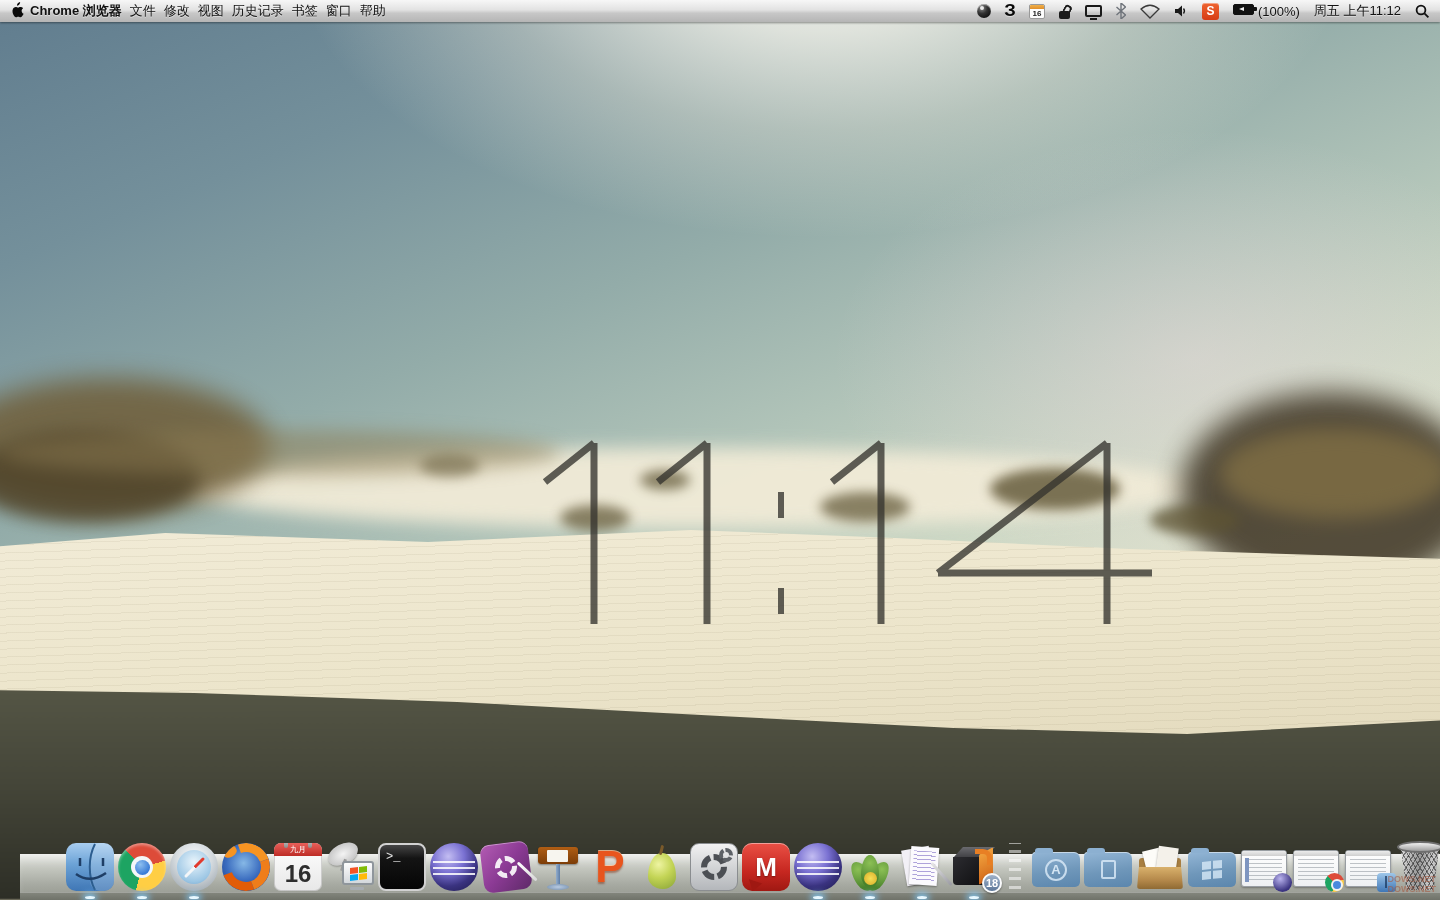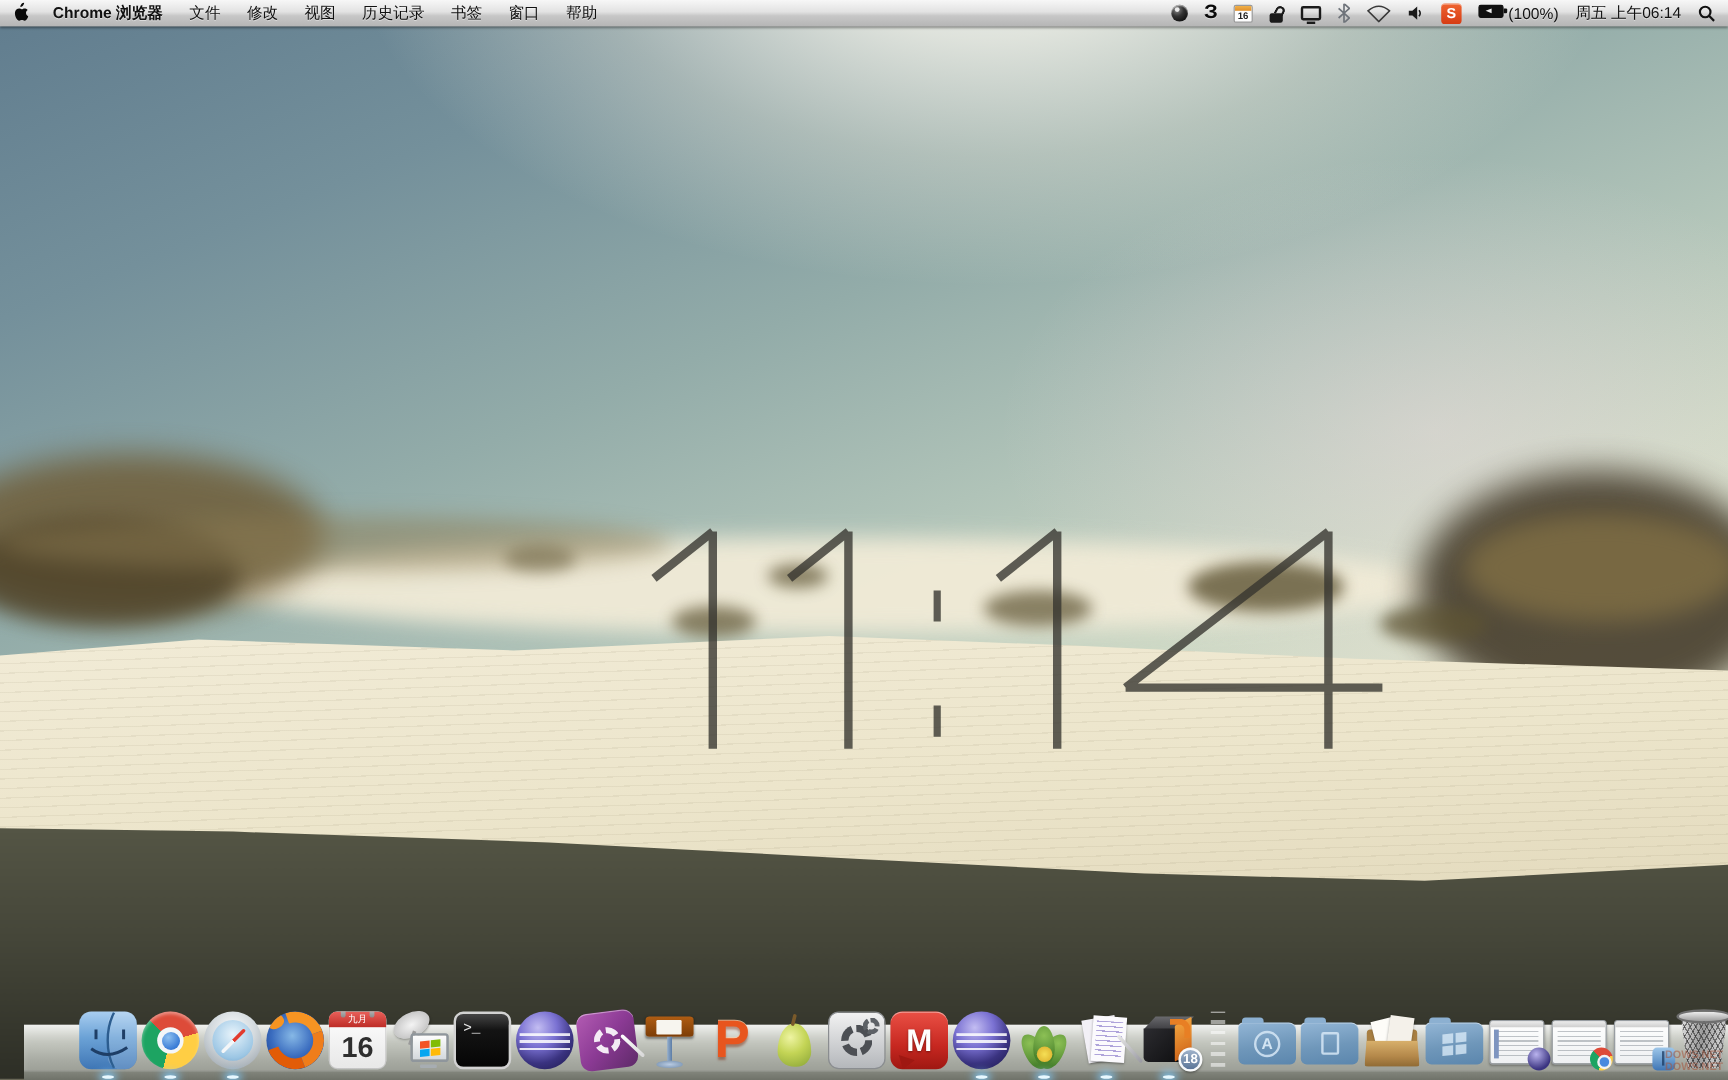--- a/index.html
+++ b/index.html
@@ -46,21 +46,21 @@
   .wp-date { position:absolute; left:63px; top:500px; font-size:45px; font-weight:300;
     letter-spacing:0px; color:rgba(255,255,255,.88); }
   .wp-clock-svg { position:absolute; inset:0; pointer-events:none; }
 
   
   .menubar { position:absolute; left:0; top:0; right:0; height:22px; z-index:50;
     background:linear-gradient(#f7f7f7 0%, #e2e2e2 45%, #c7c7c7 60%, #b5b5b5 100%);
     box-shadow:0 1px 2px rgba(0,0,0,.4);
     display:flex; align-items:center; padding:0 10px; font-size:13px; color:#111;
     text-shadow:0 1px 0 rgba(255,255,255,.45); }
-  .mb-left { display:flex; align-items:flex-start; gap:22px; }
+  .mb-left { display:flex; align-items:flex-start; gap:8px; }
   .apple { display:flex; align-items:center; margin-right:-2px; }
   .mb-app { font-weight:bold; }
   .mb-item { white-space:nowrap; }
   .mb-right { margin-left:auto; display:flex; align-items:center; gap:14px; }
   .sicon { display:flex; align-items:center; justify-content:center; height:18px; }
   .orb { width:14px; height:14px; border-radius:50%;
     background:radial-gradient(circle at 35% 30%, #8a8a8a 0%, #333 40%, #0a0a0a 85%);
     box-shadow:inset 0 1px 1px rgba(255,255,255,.6); position:relative; }
   .orb::after { content:""; position:absolute; left:3px; top:2px; width:4px; height:4px;
     border-radius:50%; background:rgba(255,255,255,.85); }
@@ -387,21 +387,21 @@
         <svg width="14" height="14" viewBox="0 0 14 14" fill="#1a1a1a">
           <path d="M1 5 H4 L8 1.5 V12.5 L4 9 H1 Z"></path>
             <path d="M9.5 4.5 Q11.5 7 9.5 9.5" stroke="#1a1a1a" stroke-width="1.3" fill="none"></path>
         </svg>
       </span>
       <span class="sicon sogou">S</span>
       <span class="batt">
         <span class="shell"></span>
         <span>(100%)</span>
       </span>
-      <span class="mb-clock">周五 上午06:14</span>
+      <span class="mb-clock">周五 上午11:12</span>
       <span class="sicon">
         <svg width="15" height="15" viewBox="0 0 15 15" fill="none" stroke="#111" stroke-width="1.8">
           <circle cx="6" cy="6" r="4.4"></circle>
             <path d="M9.4 9.4 L13.4 13.4"></path>
         </svg>
       </span>
     </div>
   </div>
 
 

